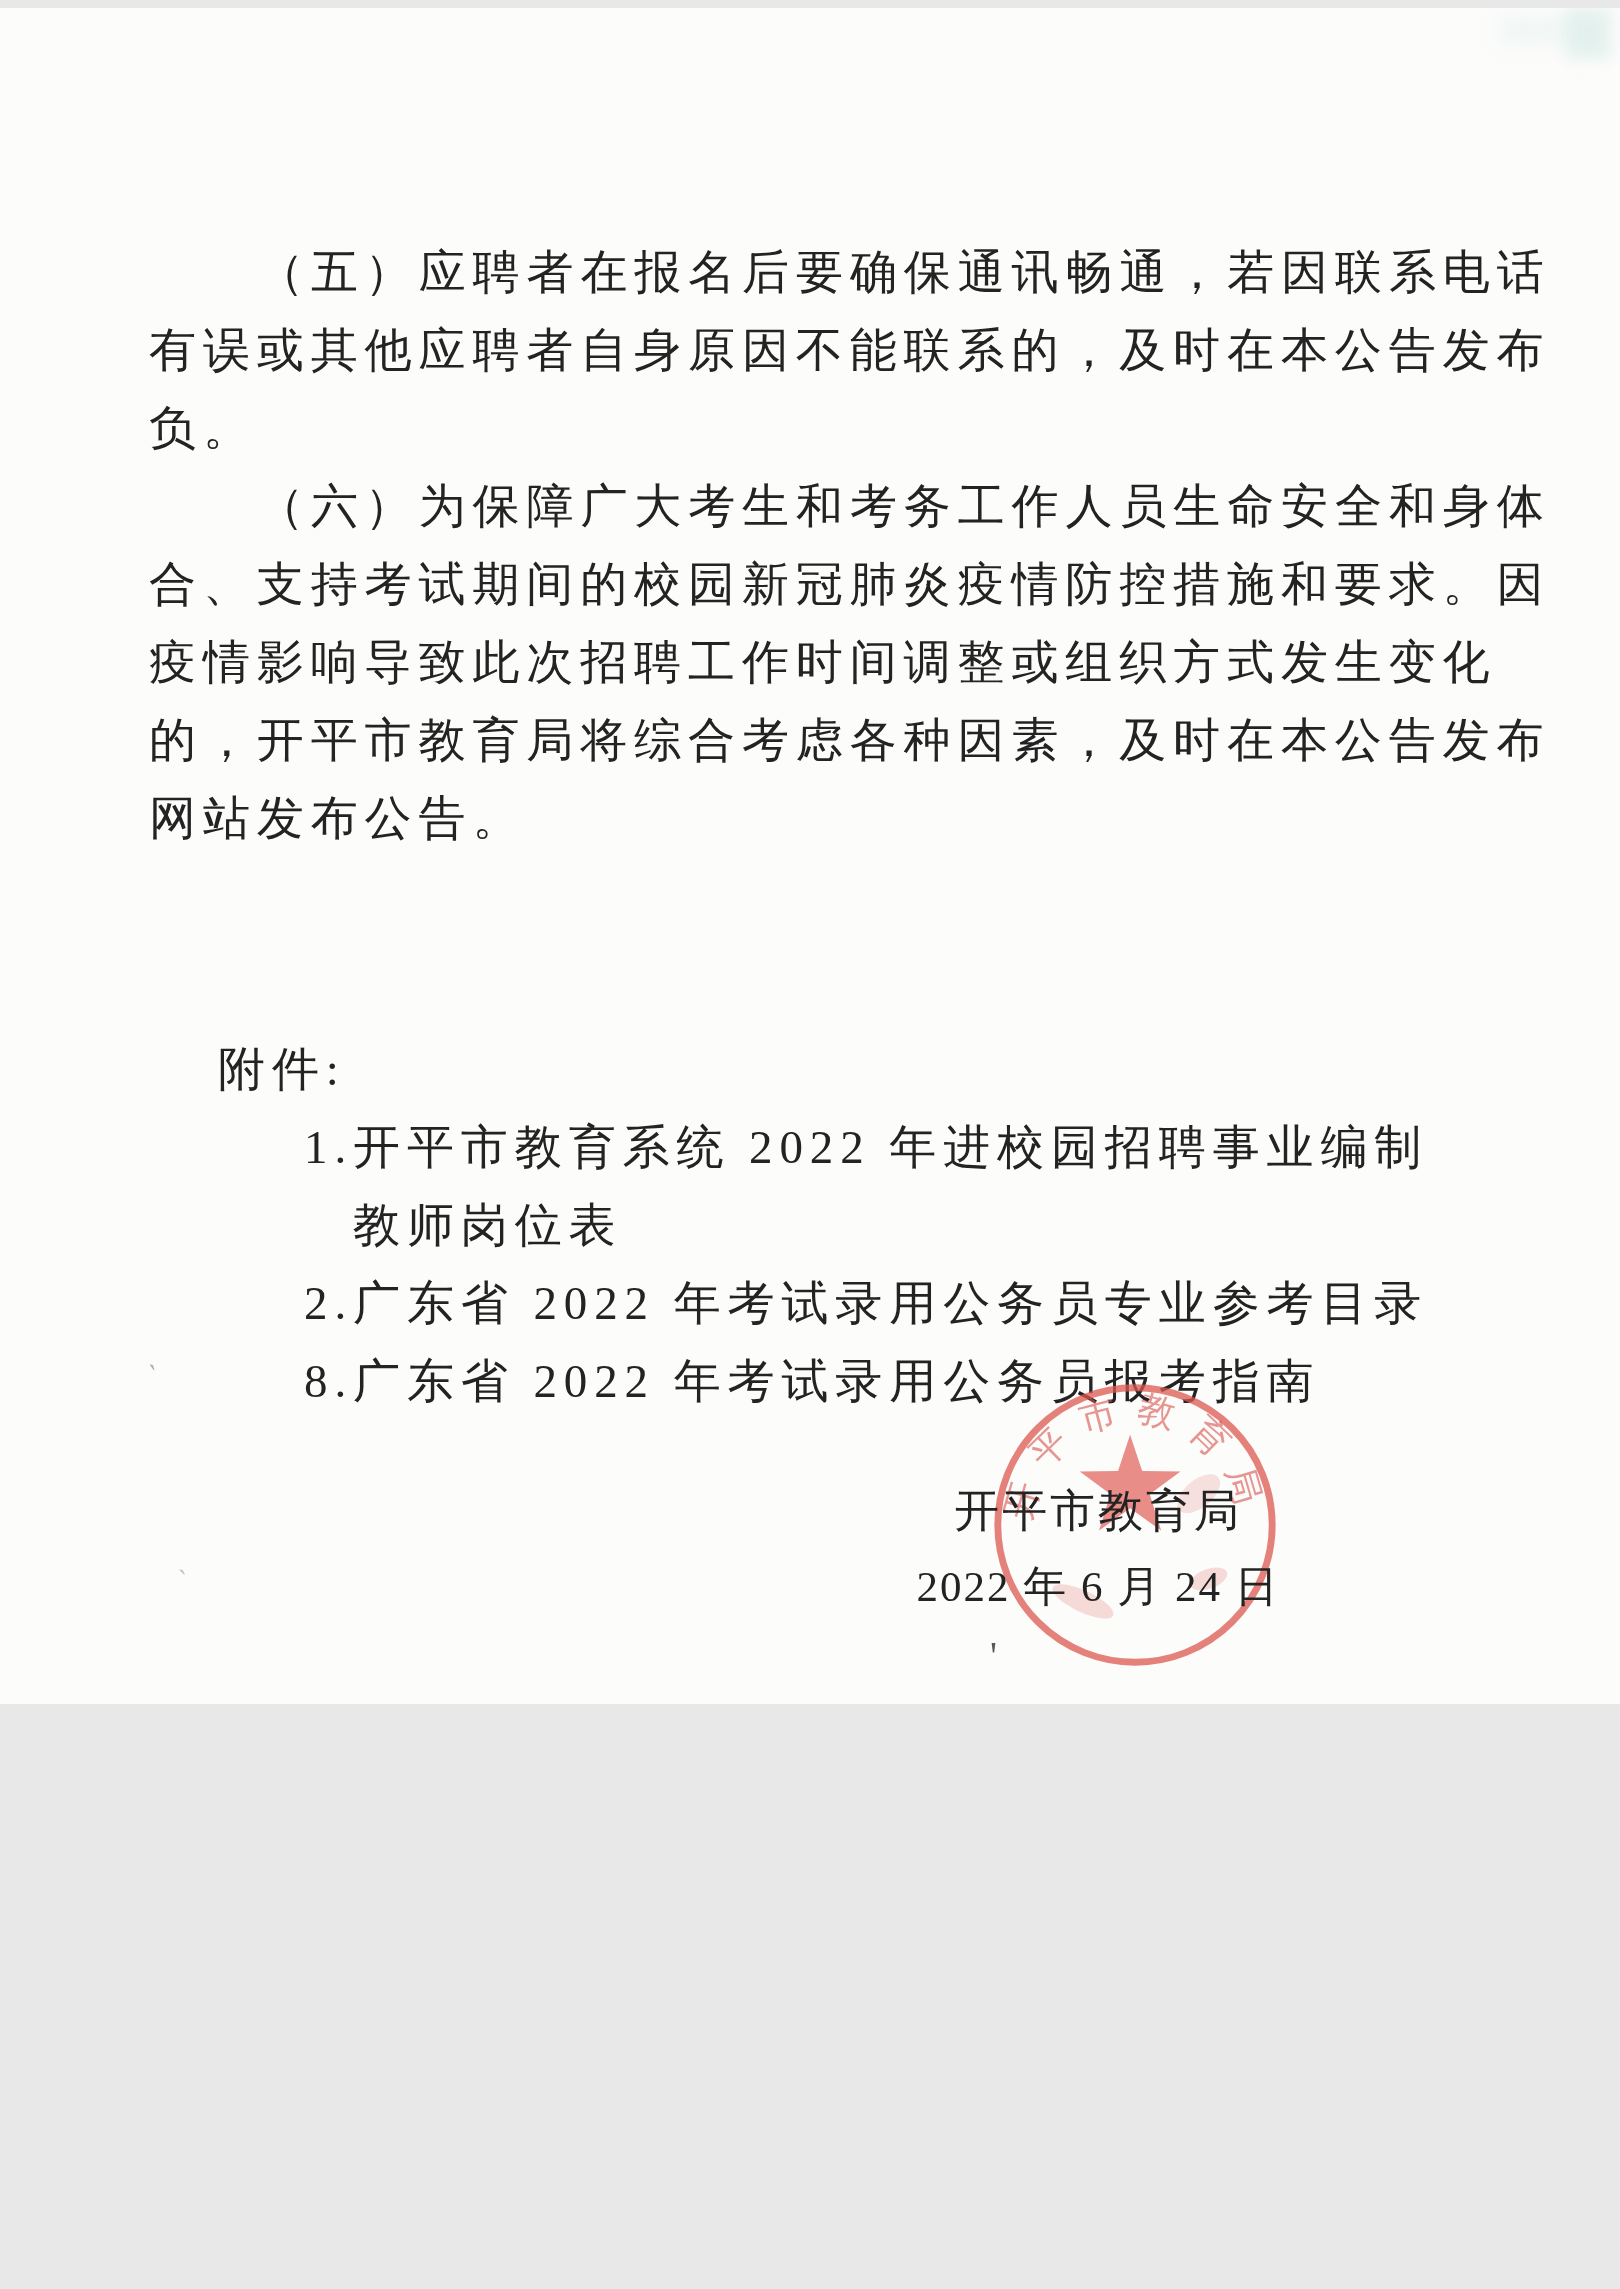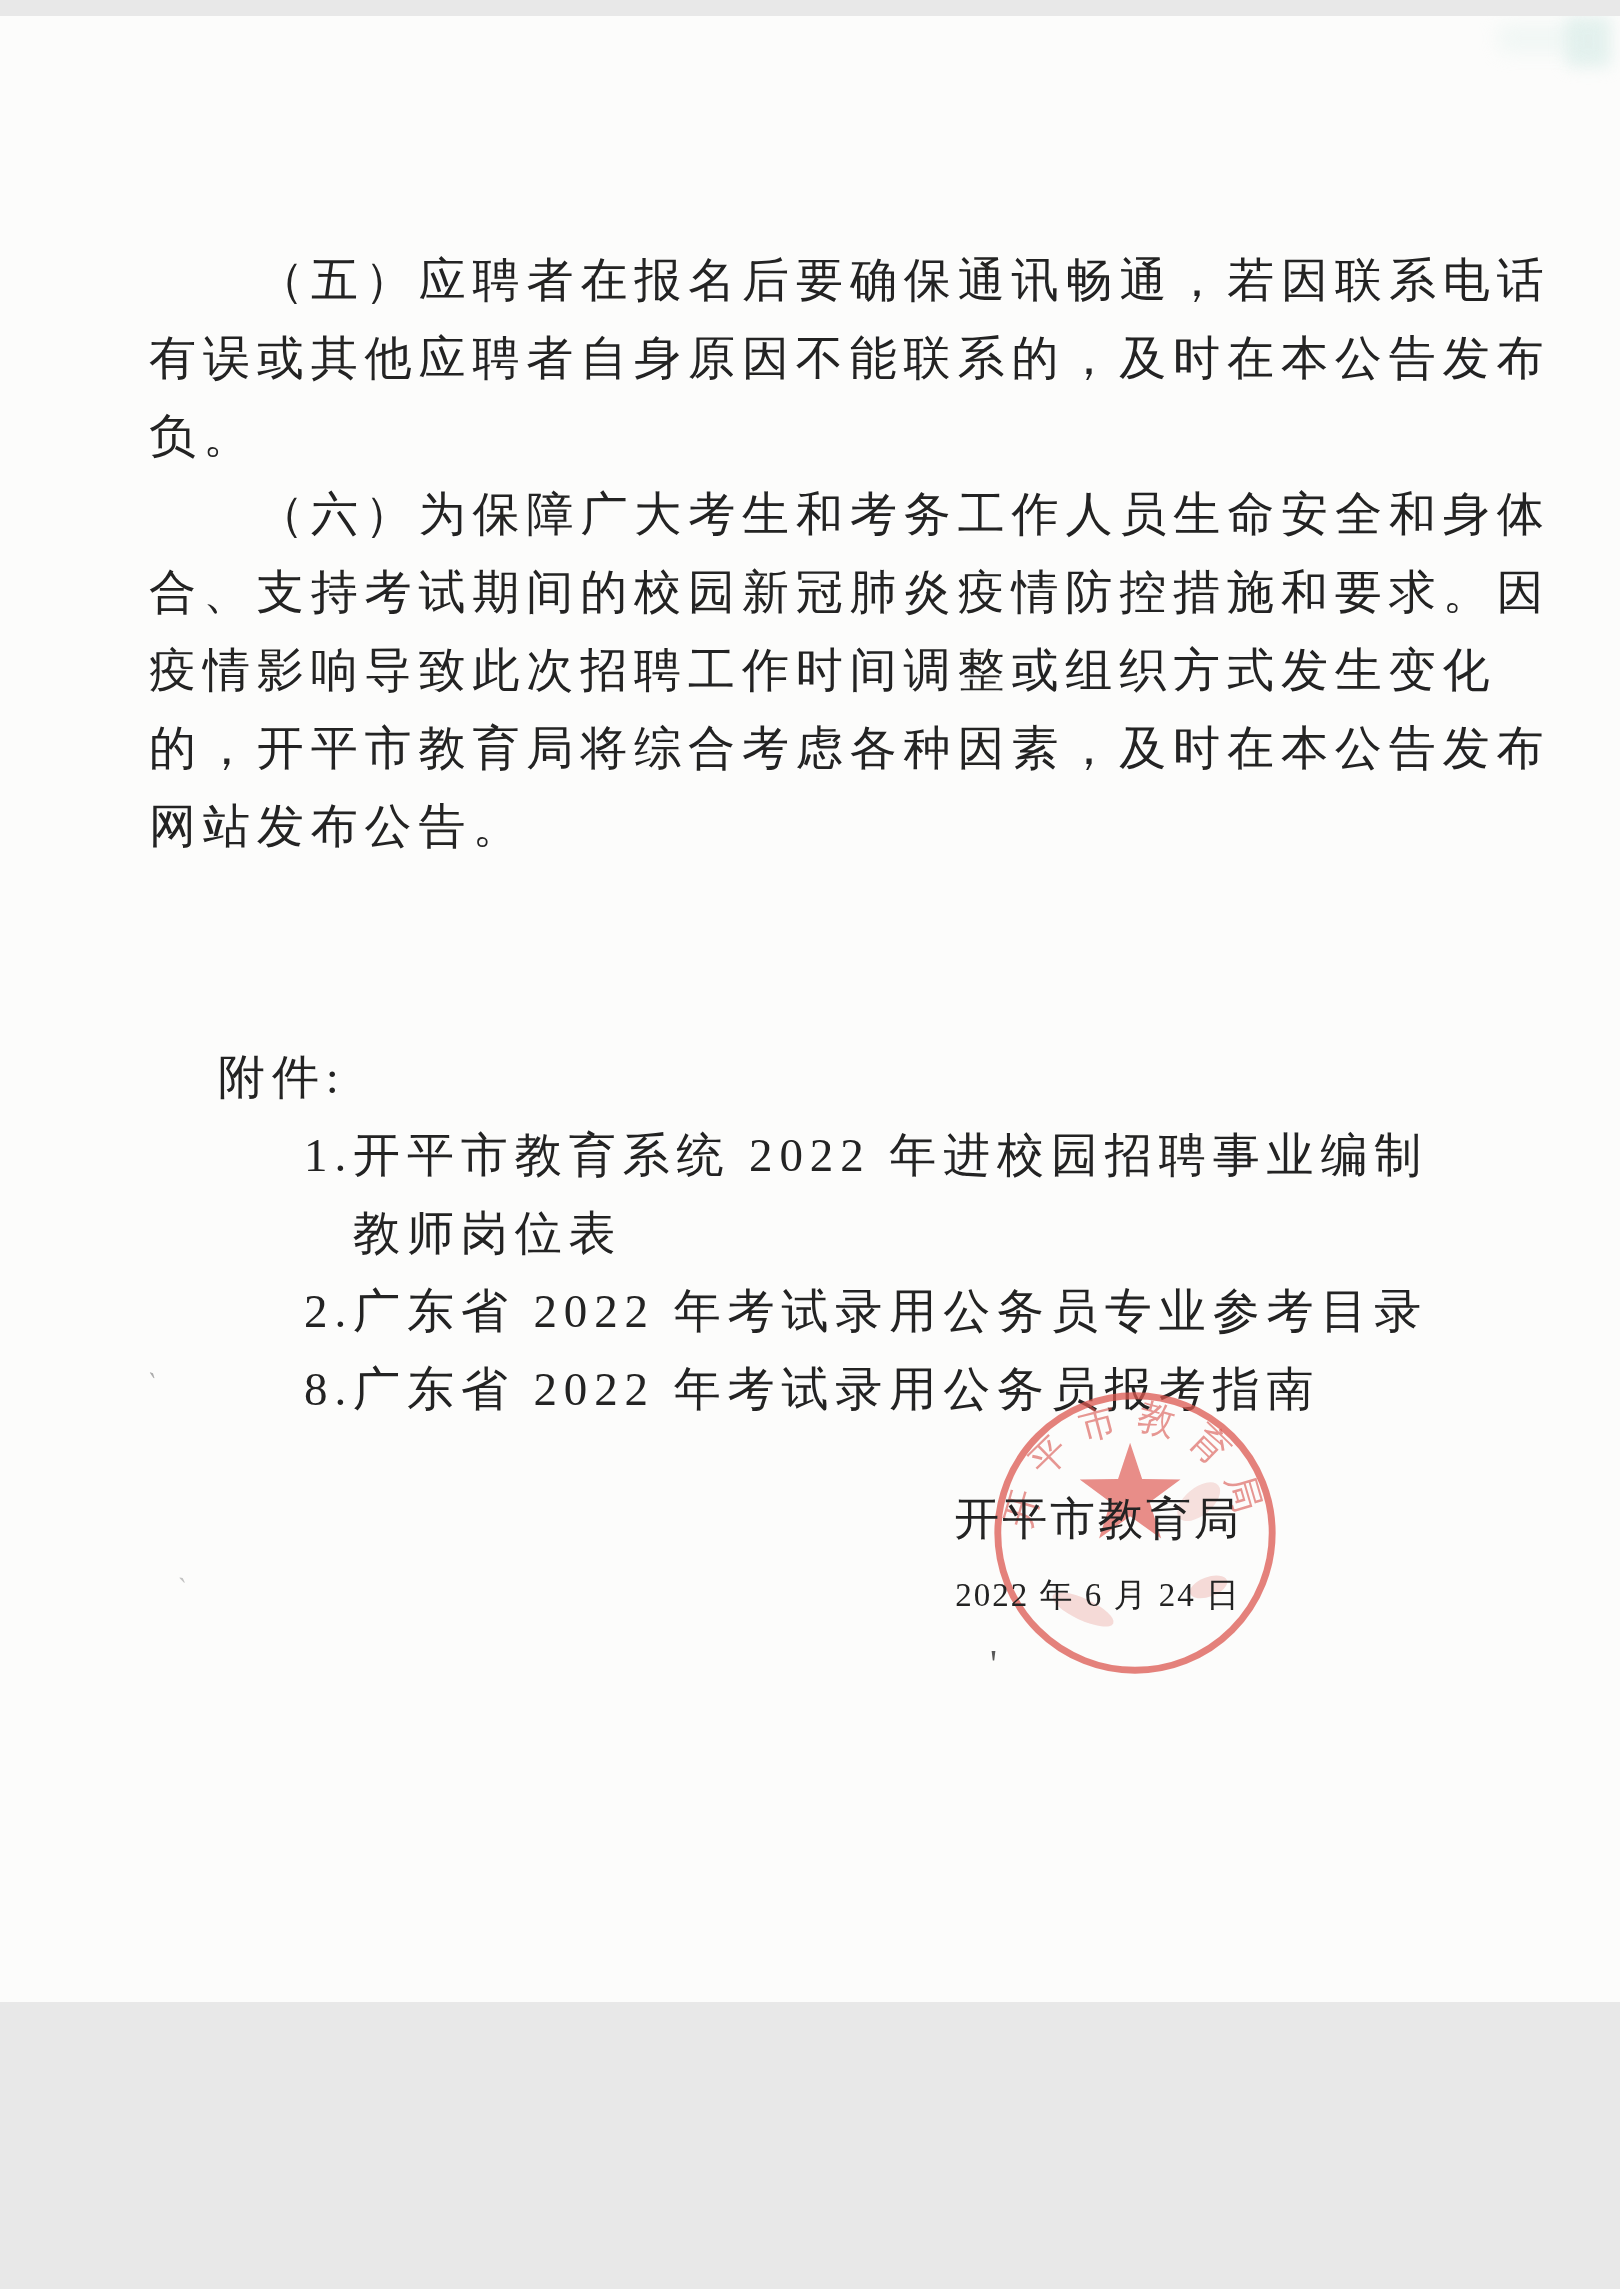--- a/index.html
+++ b/index.html
@@ -1,19 +1,19 @@
 <!DOCTYPE html>
 <html><head>
 <meta charset="utf-8">
 <style>
   html,body{margin:0;padding:0;background:#e8e8e8;}
   .page{
     position:relative;
-    width:1620px;height:1986px;
-    margin:16px auto;
+    width:1620px;height:1696px;
+    margin:8px auto;
     background:#fcfcfb;
     overflow:hidden;
     font-family:"Liberation Serif","DejaVu Serif",serif;
     color:#232323;
   }
   .body-text{
     position:absolute;left:149px;top:225px;width:1353px;
     font-size:47px;letter-spacing:6.9px;line-height:78px;
   }
   .line{white-space:pre;}
@@ -23,21 +23,21 @@
     font-size:47px;letter-spacing:6.9px;line-height:78px;
   }
   .ind-label{padding-left:69px;}
   .ind-item{padding-left:155px;}
   .ind-item2{padding-left:204px;}
   .signature{
     position:absolute;left:843px;top:1465px;width:510px;
     text-align:center;z-index:2;
   }
   .signature .agency{font-size:45px;letter-spacing:2.9px;line-height:76px;white-space:pre;}
-  .signature .date{font-size:33px;letter-spacing:2px;line-height:76px;white-space:pre;}
+  .signature .date{font-size:43px;letter-spacing:2px;line-height:76px;white-space:pre;}
   .seal{position:absolute;left:985px;top:1370px;width:300px;height:294px;z-index:1;}
   .page-number{
     position:absolute;left:774px;top:2103px;
     font-family:"DejaVu Sans Mono",monospace;
     font-weight:700;font-size:29px;color:#3a3a3a;letter-spacing:1px;
   }
   .smudge-teal{
     position:absolute;left:1566px;top:0px;width:45px;height:51px;
     background:#cfe8e3;opacity:.55;filter:blur(7.8px);border-radius:5.9px;
   }

